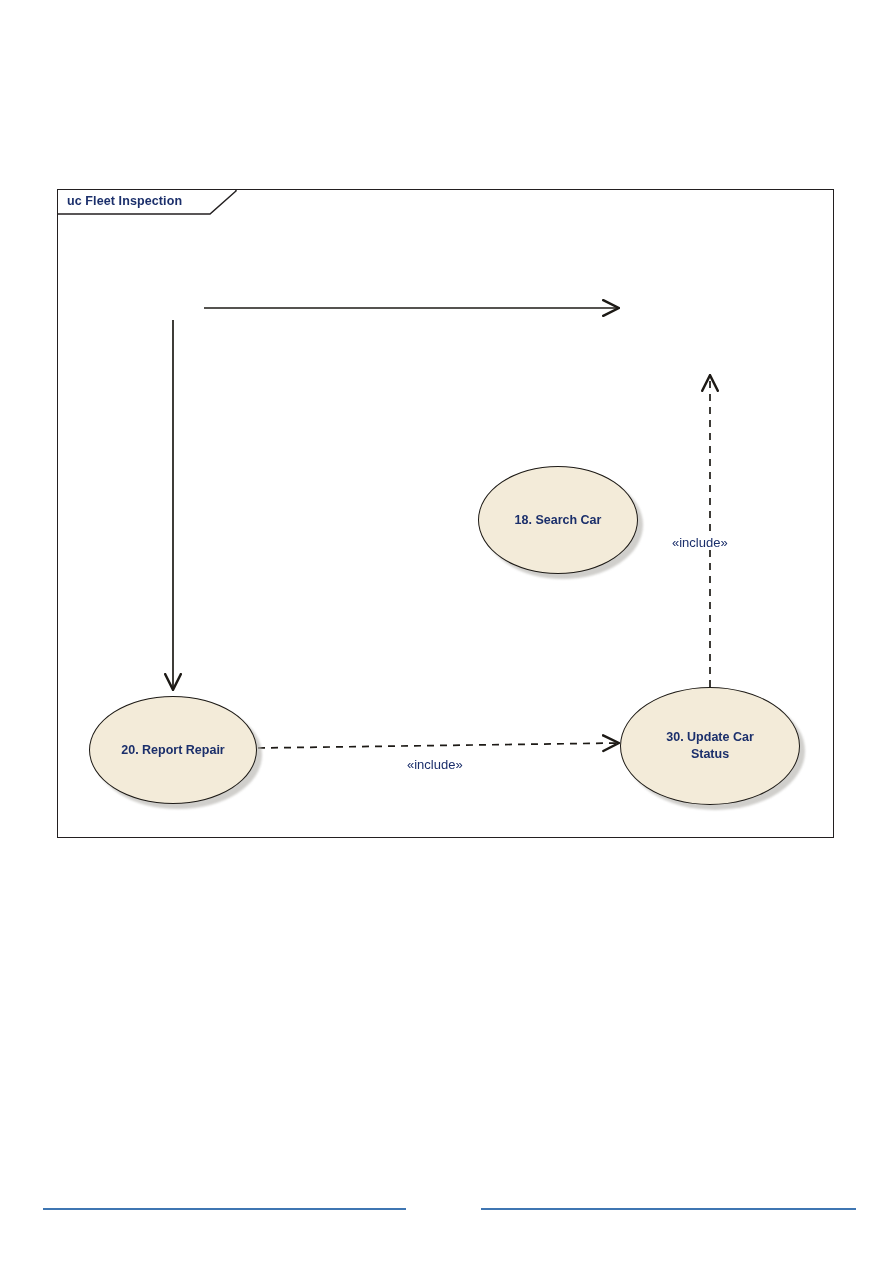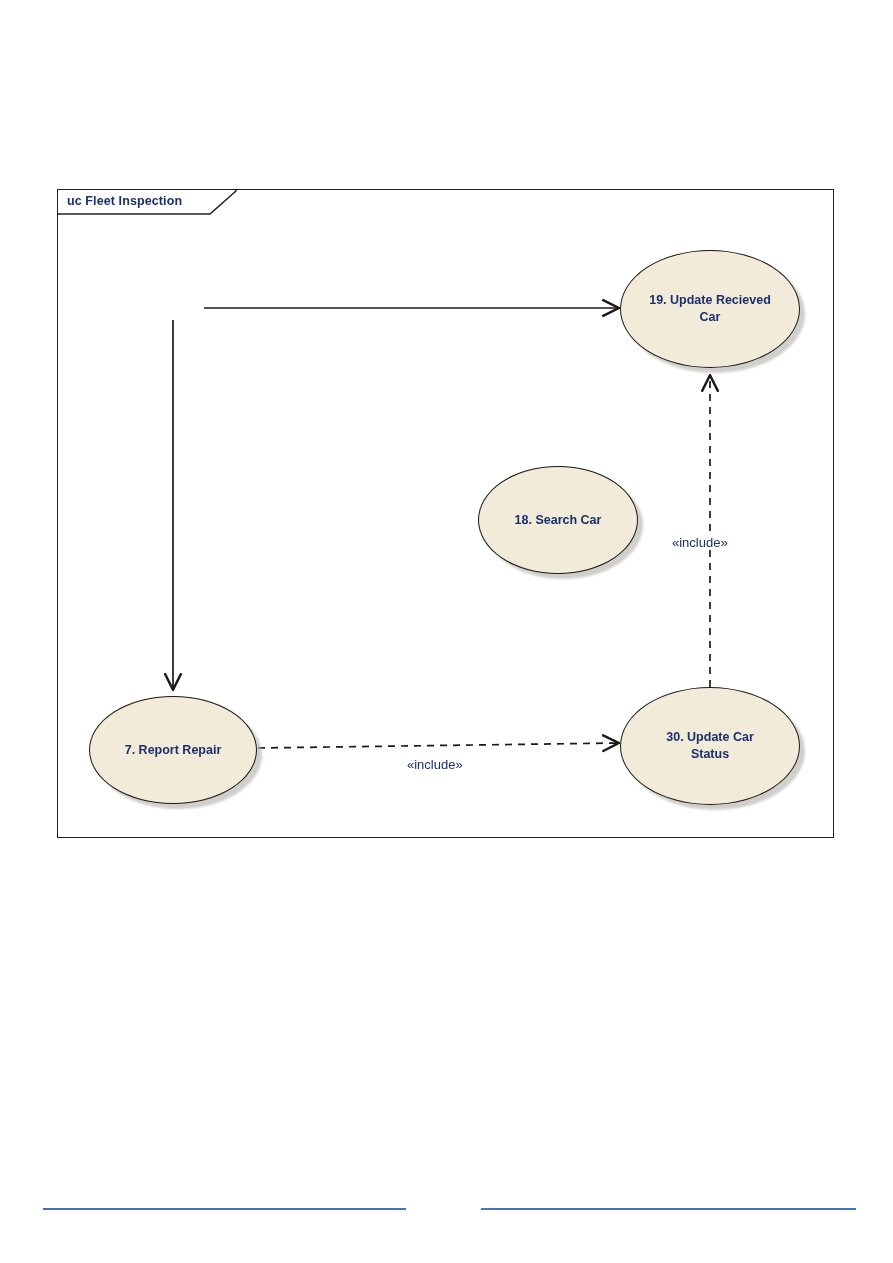--- a/index.html
+++ b/index.html
@@ -169,39 +169,32 @@
       <line x1="146" y1="118" x2="560" y2="118" stroke="#1d1a16" stroke-width="1.7" marker-end="url(#open-arrow)"></line>
 
       <line x1="115" y1="130" x2="115" y2="499" stroke="#1d1a16" stroke-width="1.7" marker-end="url(#open-arrow)"></line>
 
       <line x1="652" y1="497" x2="652" y2="186" stroke="#1d1a16" stroke-width="1.7" stroke-dasharray="7,6" marker-end="url(#open-arrow)"></line>
 
       <line x1="200" y1="558" x2="560" y2="553" stroke="#1d1a16" stroke-width="1.7" stroke-dasharray="7,6" marker-end="url(#open-arrow)"></line>
     </svg>
 
 
-    <div class="usecase" style="left:562px; top:60px; width:180px; height:118px;">
-      <div class="shadow"></div>
-      <div class="body">
-        <div class="uc-label">19. Update Recieved
-Car</div>
-      </div>
-    </div>
 
     <div class="usecase" style="left:420px; top:276px; width:160px; height:108px;">
       <div class="shadow"></div>
       <div class="body">
         <div class="uc-label">18. Search Car</div>
       </div>
     </div>
 
     <div class="usecase" style="left:31px; top:506px; width:168px; height:108px;">
       <div class="shadow"></div>
       <div class="body">
-        <div class="uc-label">7. Report Repair</div>
+        <div class="uc-label">20. Report Repair</div>
       </div>
     </div>
 
     <div class="usecase" style="left:562px; top:497px; width:180px; height:118px;">
       <div class="shadow"></div>
       <div class="body">
         <div class="uc-label">30. Update Car
 Status</div>
       </div>
     </div>

